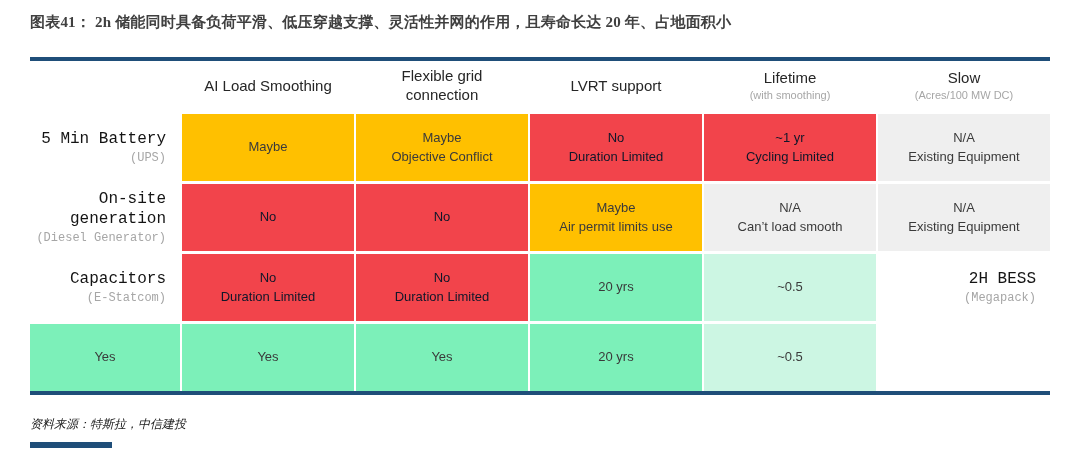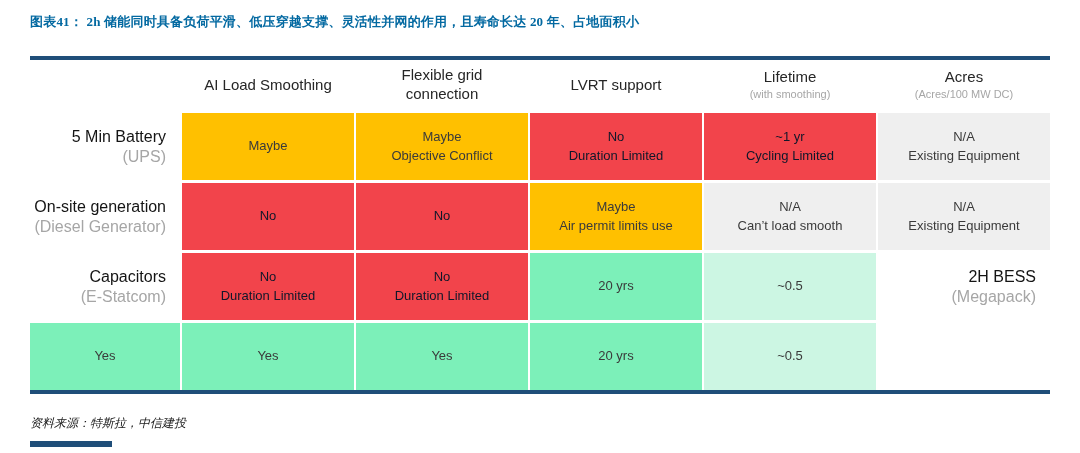--- a/index.html
+++ b/index.html
@@ -3,22 +3,22 @@
 <meta charset="utf-8">
 <style>
   * { box-sizing: border-box; margin: 0; padding: 0; }
   html, body { width: 1080px; height: 453px; background: #ffffff; overflow: hidden; }
   body { font-family: "Liberation Sans", sans-serif; }
 
   .fig-title {
     margin: 13px 30px 16px;
     font-family: "Liberation Serif", "DejaVu Serif", serif;
     font-weight: bold;
-    font-size: 13px;
-    color: #0369a1;
+    font-size: 15px;
+    color: #404040;
     letter-spacing: 0.2px;
     white-space: nowrap;
   }
 
   .table-wrap {
     margin: 25px 30px 0;
     border-top: 4px solid var(--navy);
     border-bottom: 4px solid var(--navy);
   }
 
@@ -45,23 +45,24 @@
     color: var(--subtext);
     white-space: nowrap;
     margin-top: 1px;
   }
 
   .rlabel {
     display: flex; flex-direction: column;
     align-items: flex-end; justify-content: center;
     text-align: right;
     padding-right: 14px;
+    font-family: Liberation Mono, monospace;
   }
   .rlabel .name { font-size: 16px; color: #141414; line-height: 1.2; }
-  .rlabel .sub  { font-size: 16px; color: var(--subtext); margin-top: 2px; }
+  .rlabel .sub  { font-size: 12px; color: var(--subtext); margin-top: 2px; }
 
   .cell {
     display: flex; align-items: center; justify-content: center;
     text-align: center;
     font-size: 13px;
     line-height: 1.4;
     white-space: pre-line;
     padding: 4px 8px;
     color: var(--dark);
   }
@@ -111,21 +112,21 @@
 connection</span>
     </div>
     <div class="hcell">
       <span>LVRT support</span>
     </div>
     <div class="hcell">
       <span>Lifetime</span>
       <span class="sub">(with smoothing)</span>
     </div>
     <div class="hcell">
-      <span>Acres</span>
+      <span>Slow</span>
       <span class="sub">(Acres/100 MW DC)</span>
     </div>
 
     <div class="rlabel">
       <span class="name">5 Min Battery</span>
       <span class="sub">(UPS)</span>
     </div>
     <div class="cell c-amber">Maybe</div>
     <div class="cell c-amber">Maybe
 Objective Conflict</div>

